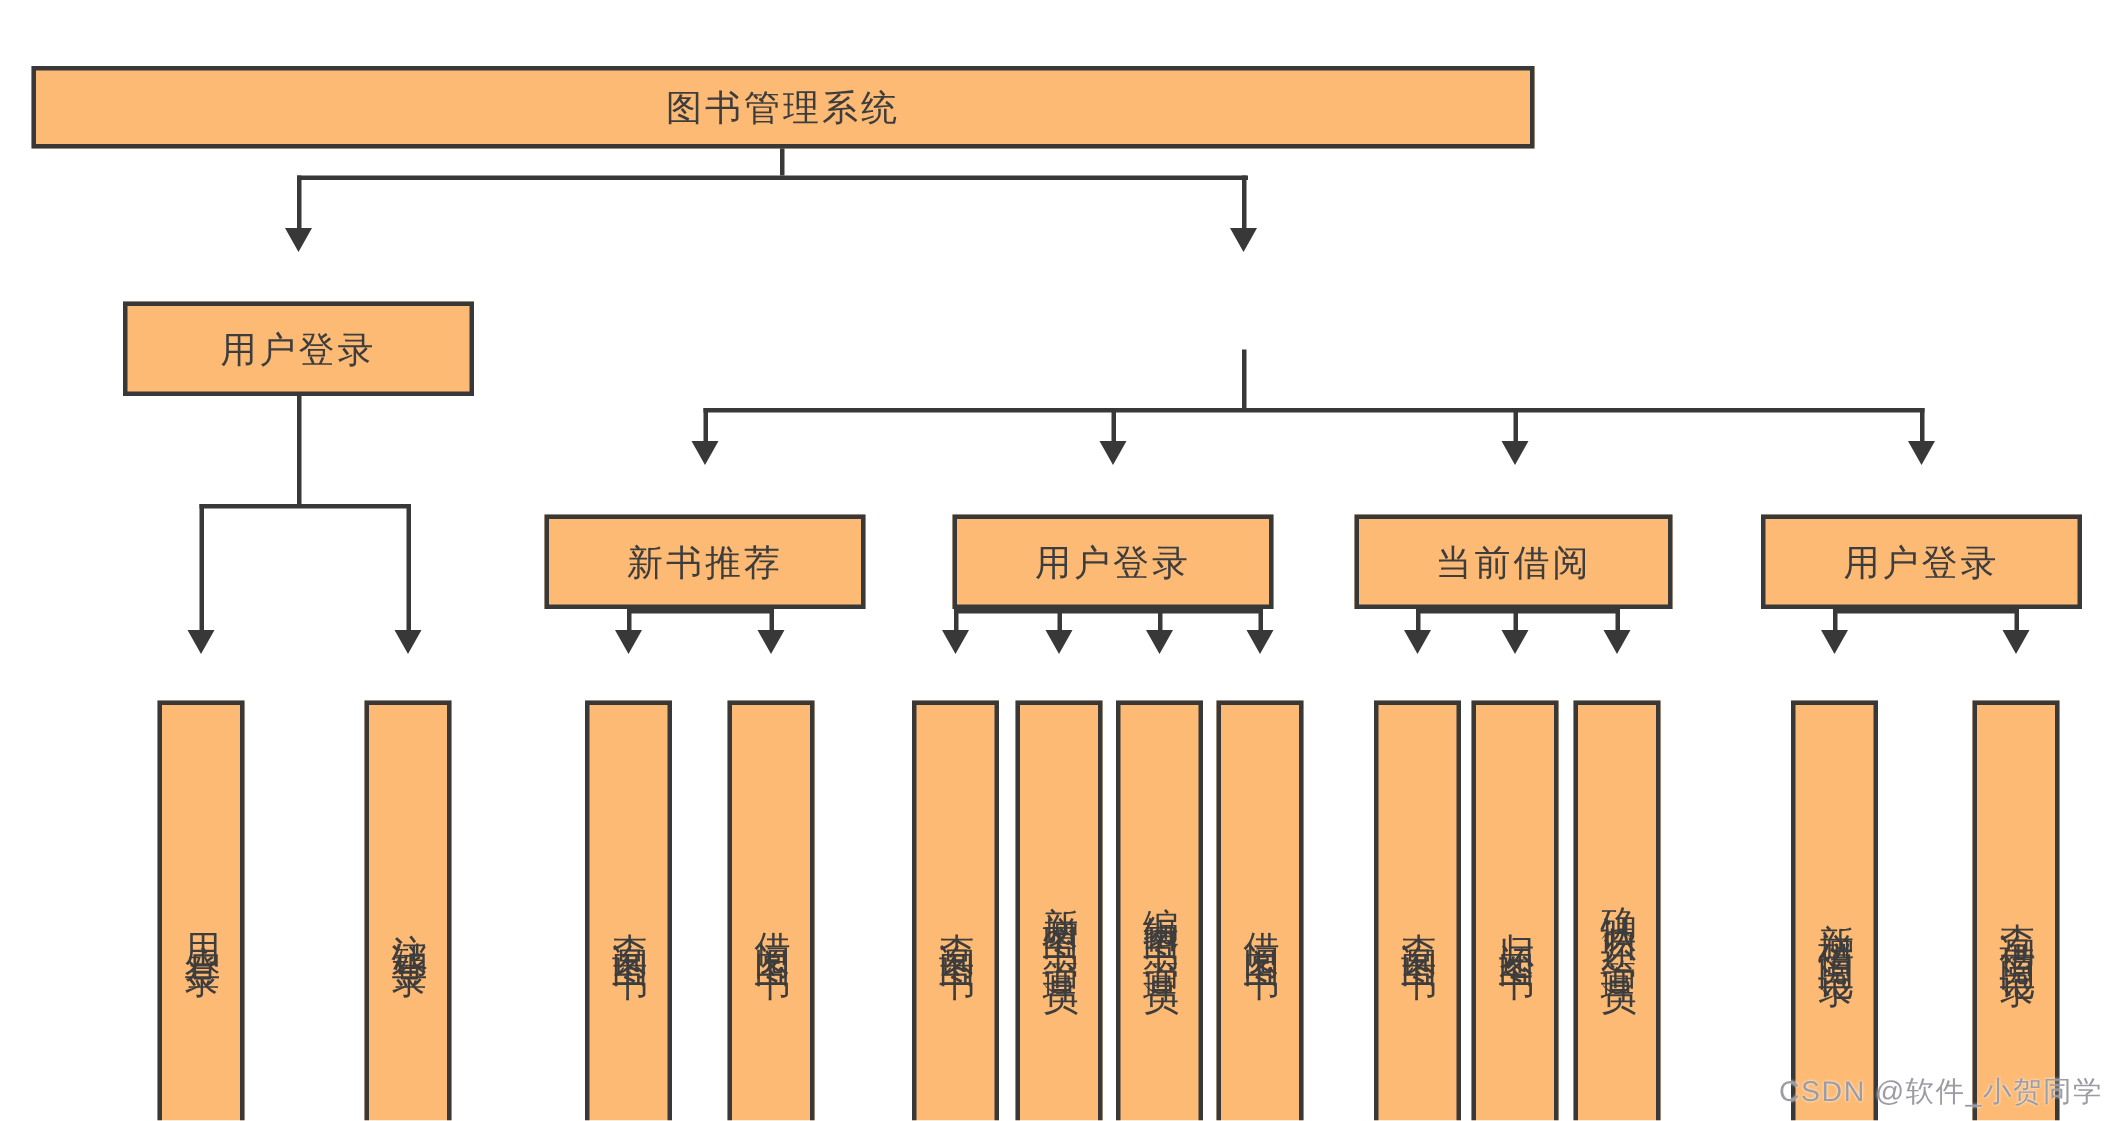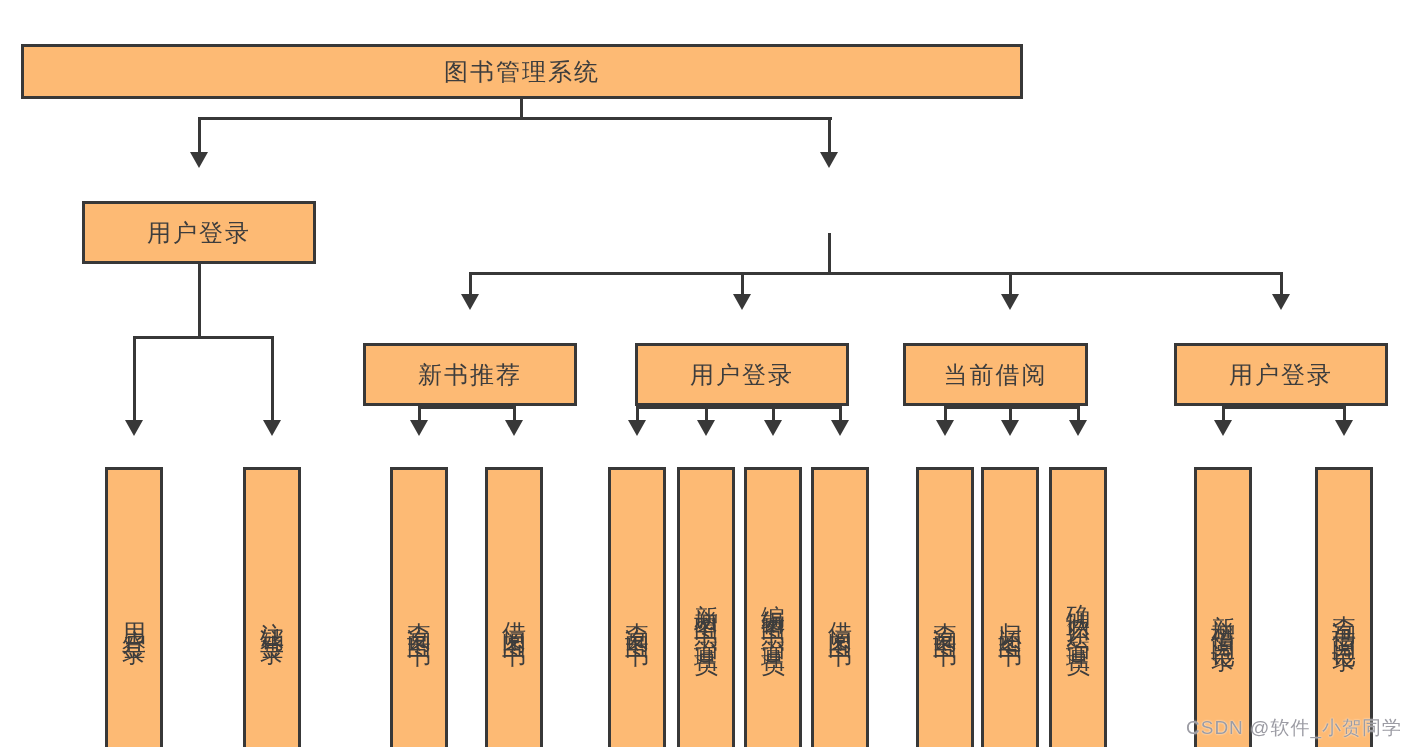--- a/index.html
+++ b/index.html
@@ -102,21 +102,21 @@
   <div class="box hbox" style="left:82px;top:170px;width:234px;height:63px">
     <span>用户登录</span>
   </div>
 
   <div class="box hbox" style="left:363px;top:312px;width:214px;height:63px">
     <span>新书推荐</span>
   </div>
   <div class="box hbox" style="left:635px;top:312px;width:214px;height:63px">
     <span>用户登录</span>
   </div>
-  <div class="box hbox" style="left:903px;top:312px;width:185px;height:63px">
+  <div class="box hbox" style="left:903px;top:312px;width:212px;height:63px">
     <span>当前借阅</span>
   </div>
   <div class="box hbox" style="left:1174px;top:312px;width:214px;height:63px">
     <span>用户登录</span>
   </div>
 
   <div class="box vbox" style="left:105px;top:436px;width:58px;height:299px">
     <span>用户登录</span>
   </div>
   <div class="box vbox" style="left:243px;top:436px;width:58px;height:299px">

